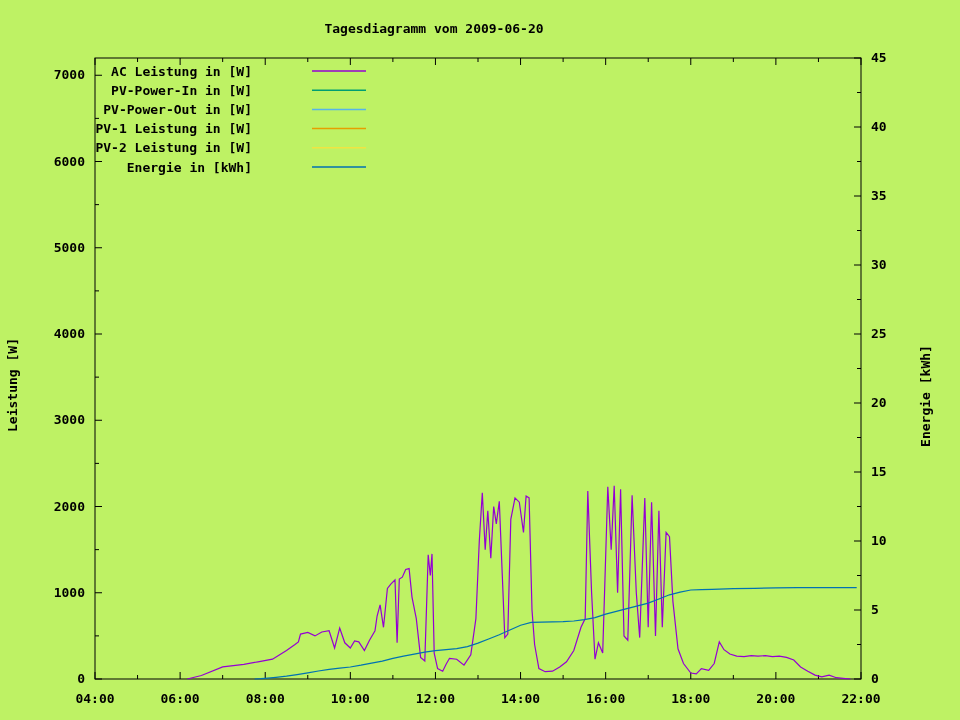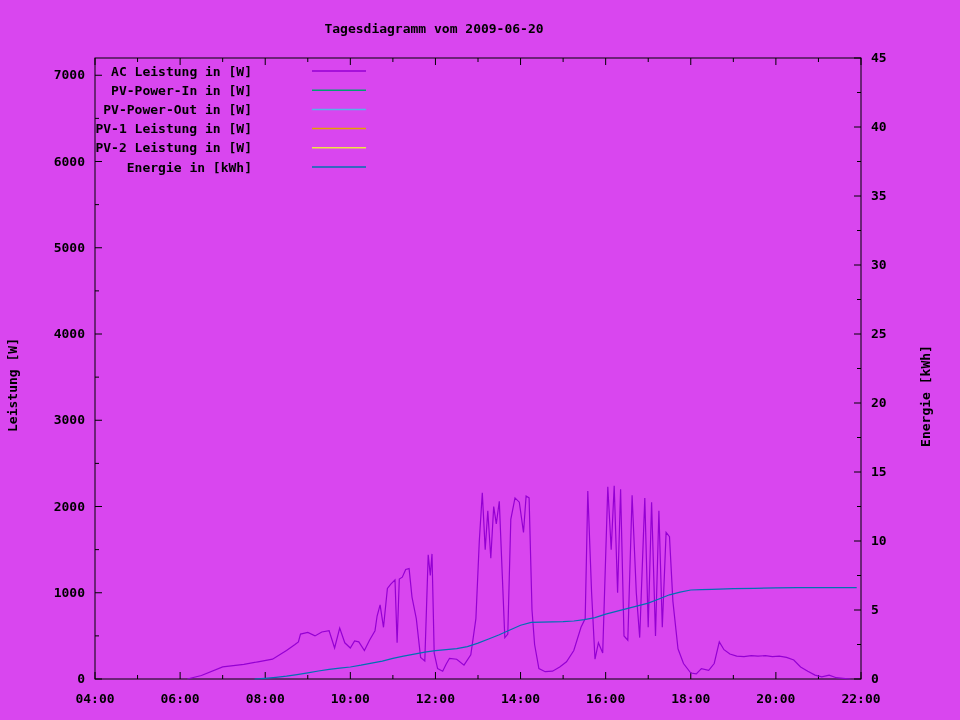--- a/index.html
+++ b/index.html
@@ -1,16 +1,16 @@
 <!DOCTYPE html>
 <html><head>
 <meta charset="utf-8">
 <style>
   html,body{margin:0;padding:0;background:#ffffff;}
-  .screen{position:relative;width:960px;height:720px;background:#d946ef;overflow:hidden;}
+  .screen{position:relative;width:960px;height:720px;background:#bef264;overflow:hidden;}
   svg text{font-family:"DejaVu Sans Mono","Liberation Mono",monospace;font-weight:bold;fill:#000000;}
   .title-text{font-size:13px;}
   .tick-text{font-size:13px;}
   .axis-title{font-size:13px;}
   .legend-text{font-size:13px;}
 </style>
 </head>
 <body>
 
 <div class="screen">

